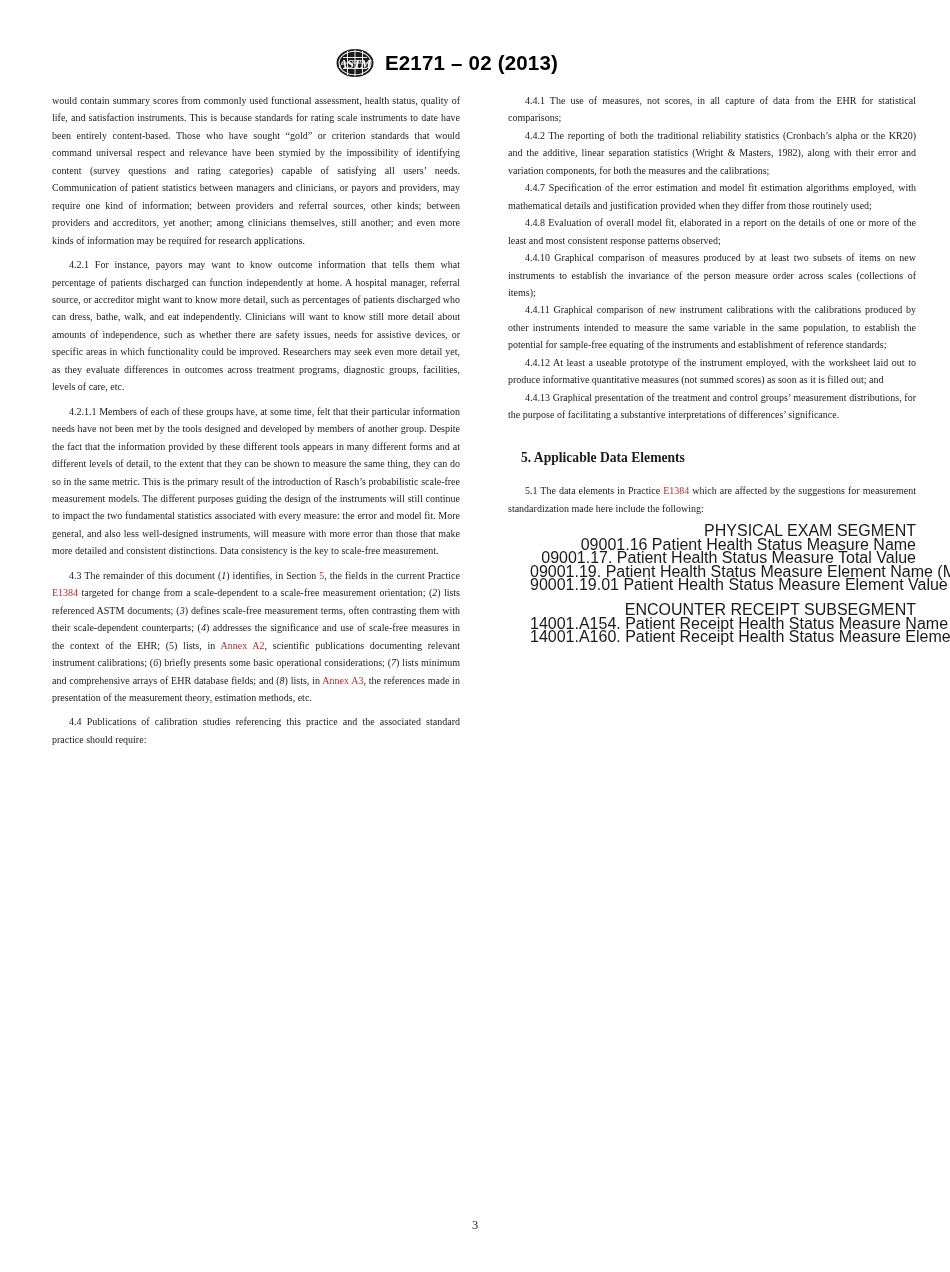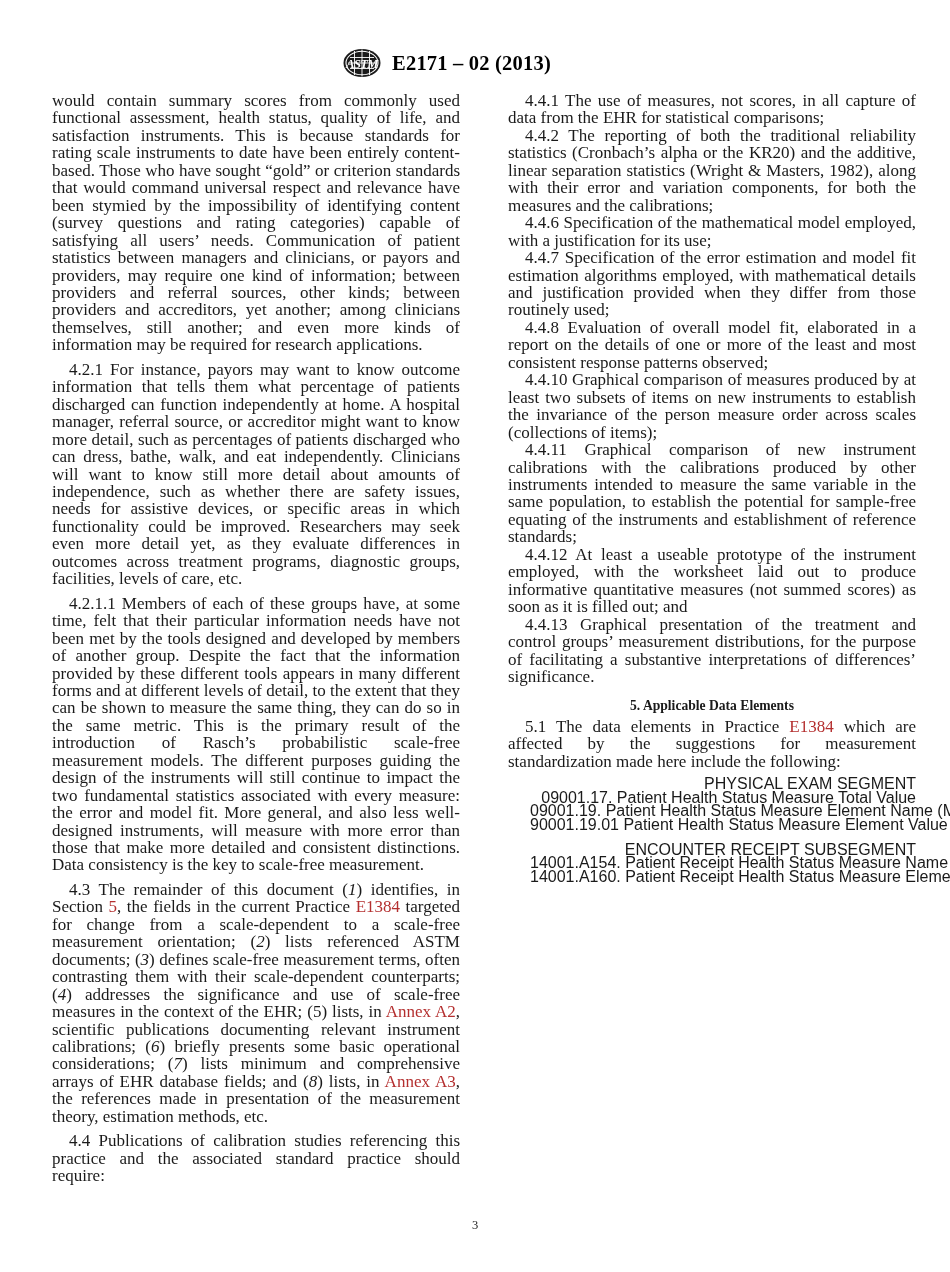--- a/index.html
+++ b/index.html
@@ -31,21 +31,21 @@
     margin-left: 20px;
   }
   #astm-logo {
     width: 40px;
     height: 30px;
     position: relative;
     flex: none;
   }
   #astm-logo svg { display: block; }
   #header-title {
-    font-family: Liberation Serif, serif;
+    font-family: Liberation Sans, sans-serif;
     font-weight: bold;
     font-size: 20.5px;
     letter-spacing: 0.2px;
     color: #000;
     white-space: pre;
   }
 
   
   #body-columns {
     position: absolute;
@@ -58,35 +58,35 @@
     position: absolute;
     top: 0;
     width: 408px;
     height: 1120px;
   }
   #col-left  { left: 0; }
   #col-right { left: 456px; }
 
   p.para {
     margin: 0;
-    font-size: 17px;
+    font-size: 10px;
     line-height: 17.45px;
     text-align: justify;
     text-justify: inter-word;
     hyphens: manual;
     -webkit-hyphens: manual;
   }
   p.para.indent { text-indent: 17px; }
 
   h3.section-head {
-    margin: 0;
+    margin: 13px;
     font-size: 13.6px;
     font-weight: bold;
     line-height: 17.45px;
-    text-align: center;
+    text-align: left;
   }
 
   .spacer-xs { height: 3px; }
   .spacer-sm { height: 7px; }
   .spacer-md { height: 12px; }
 
   .lnk {
     color: #b42f2f;
   }
   .it { font-style: italic; }
@@ -159,40 +159,40 @@
 
     <div class="spacer-sm"></div>
 
     <p class="para indent">4.4  Publications of calibration studies referencing this practice and the associated standard practice should require:</p>
   </div>
 
   <div class="column" id="col-right">
 
     <p class="para indent">4.4.1  The use of measures, not scores, in all capture of data from the EHR for statistical comparisons;</p>
     <p class="para indent">4.4.2  The reporting of both the traditional reliability statistics (Cronbach’s alpha or the KR20) and the additive, linear separation statistics (Wright &amp; Masters, 1982), along with their error and variation components, for both the measures and the calibrations;</p>
-    <p class="para indent">4.4.6  Specification of the mathematical model employed, with a justification for its use;</p>
     <p class="para indent">4.4.7  Specification of the error estimation and model fit estimation algorithms employed, with mathematical details and justification provided when they differ from those routinely used;</p>
     <p class="para indent">4.4.8  Evaluation of overall model fit, elaborated in a report on the details of one or more of the least and most consistent response patterns observed;</p>
     <p class="para indent">4.4.10  Graphical comparison of measures produced by at least two subsets of items on new instruments to establish the invariance of the person measure order across scales (collections of items);</p>
     <p class="para indent">4.4.11  Graphical comparison of new instrument calibrations with the calibrations produced by other instruments intended to measure the same variable in the same population, to establish the potential for sample-free equating of the instruments and establishment of reference standards;</p>
     <p class="para indent">4.4.12  At least a useable prototype of the instrument employed, with the worksheet laid out to produce informative quantitative measures (not summed scores) as soon as it is filled out; and</p>
     <p class="para indent">4.4.13  Graphical presentation of the treatment and control groups’ measurement distributions, for the purpose of facilitating a substantive interpretations of differences’ significance.</p>
 
     <div class="spacer-md"></div>
 
     <h3 class="section-head">5.  Applicable Data Elements</h3>
 
     <div class="spacer-xs"></div>
 
     <p class="para indent"><span>5.1  The data elements in Practice </span><span class="lnk">E1384</span><span> which are affected by the suggestions for measurement standardization made here include the following:</span></p>
 
     <div class="spacer-sm"></div>
 
     <div class="data-block">
       <span class="seg-title">PHYSICAL EXAM SEGMENT</span>
+      <span class="seg-row">09001.16 Patient Health Status Measure Name</span>
       <span class="seg-row">09001.17. Patient Health Status Measure Total Value</span>
       <span class="seg-row">09001.19. Patient Health Status Measure Element Name (M)</span>
       <span class="seg-row">90001.19.01 Patient Health Status Measure Element Value</span>
     </div>
 
     <div class="data-gap"></div>
 
     <div class="data-block">
       <span class="seg-title">ENCOUNTER RECEIPT SUBSEGMENT</span>
       <span class="seg-row">14001.A154. Patient Receipt Health Status Measure Name</span>

